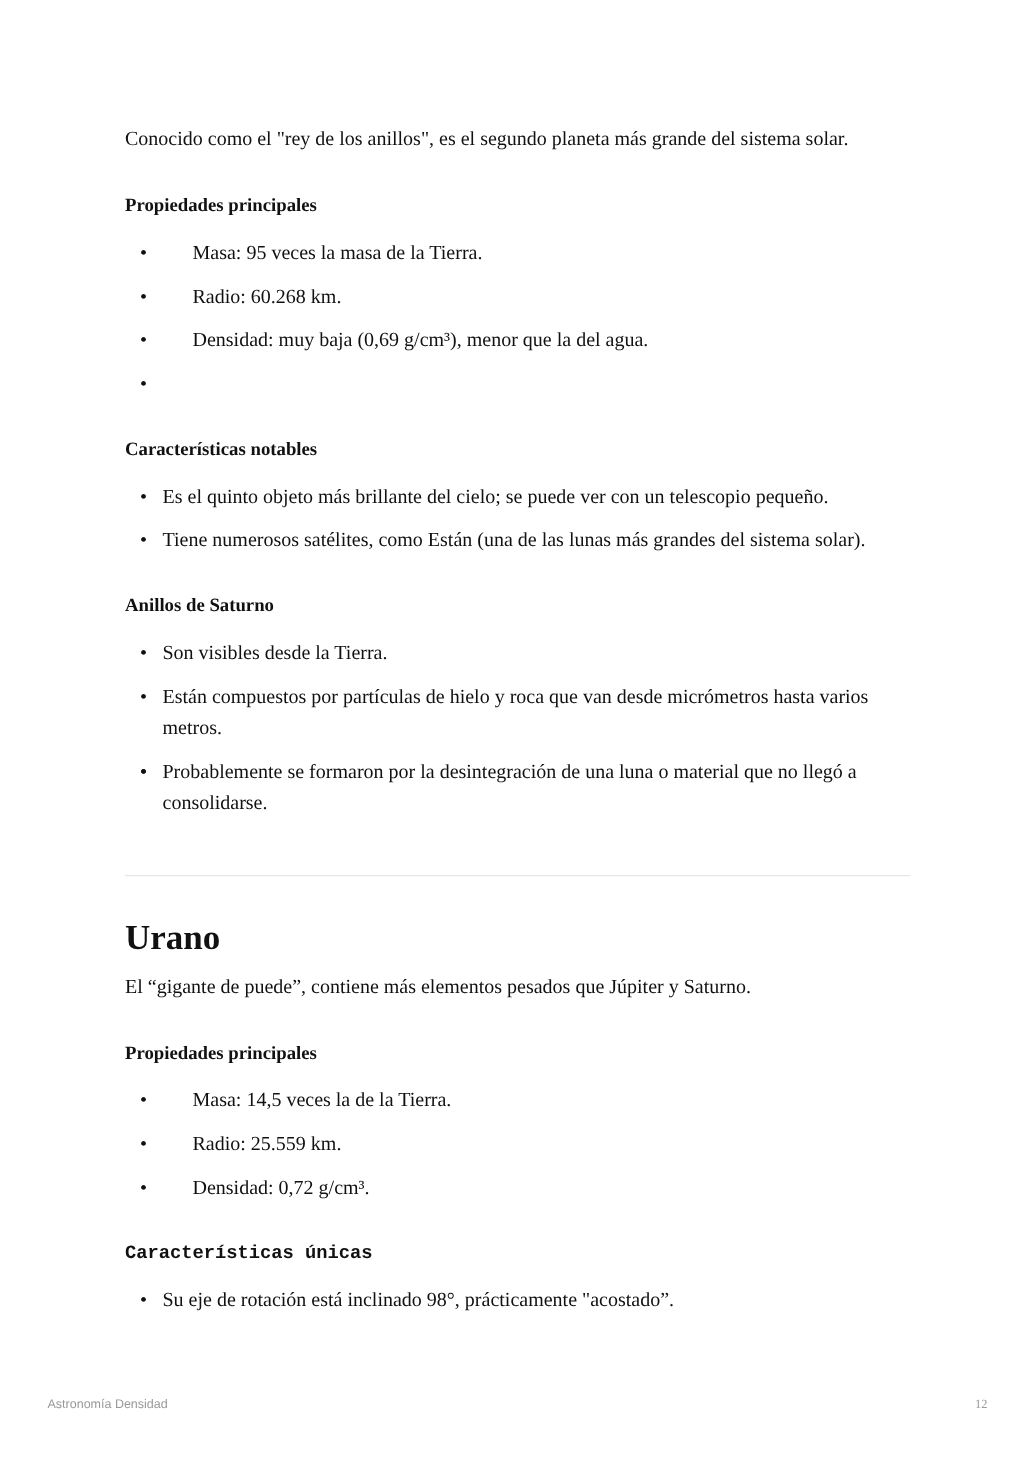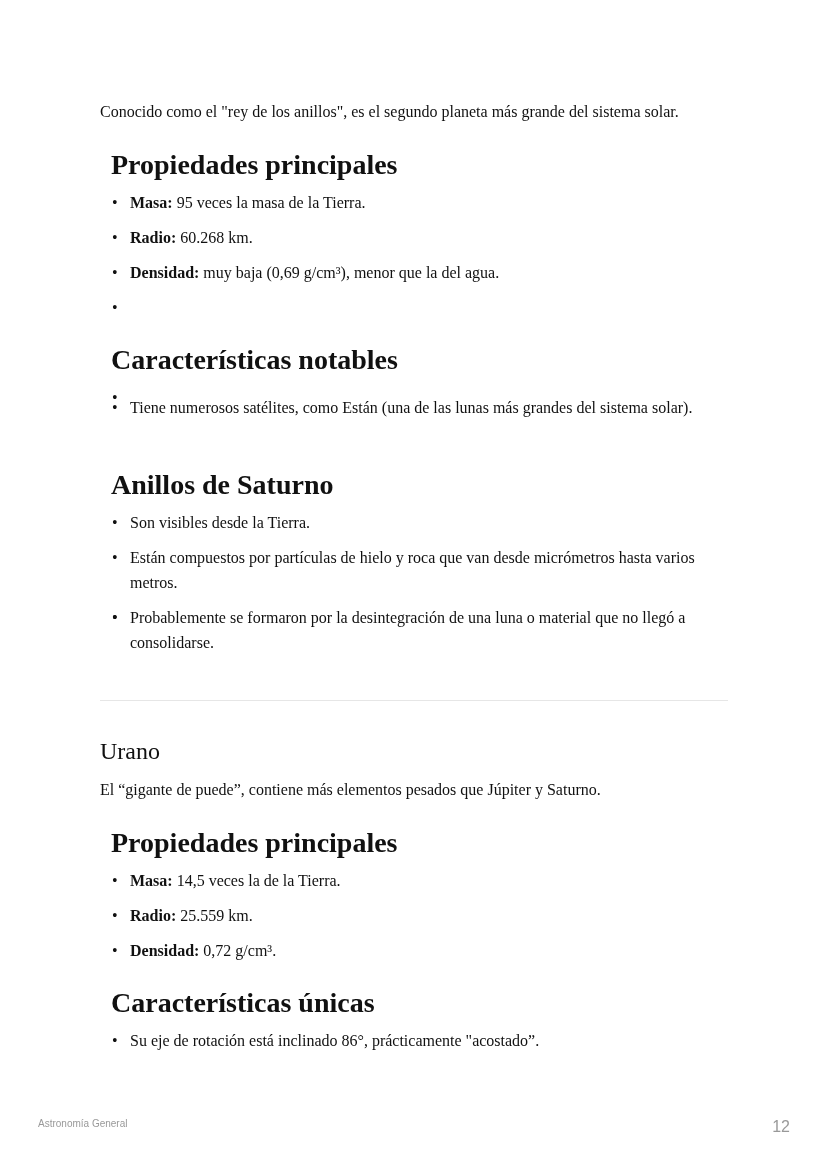--- a/index.html
+++ b/index.html
@@ -24,34 +24,34 @@
     p.intro {
       position: absolute;
       left: 0;
       margin: 0;
       font-size: 16px;
       line-height: 24px;
       white-space: nowrap;
     }
     h2 {
       position: absolute;
-      left: 11px;
+      left: 0;
       margin: 0;
-      font-size: 28px;
+      font-size: 15px;
       line-height: 30px;
       font-weight: bold;
       white-space: nowrap;
     }
     h1 {
       position: absolute;
       left: 0;
       margin: 0;
-      font-size: 24px;
+      font-size: 28px;
       line-height: 40px;
-      font-weight: normal;
+      font-weight: bold;
       white-space: nowrap;
     }
     ul {
       position: absolute;
       left: 0;
       margin: 0;
       padding: 0;
       list-style: none;
       width: 628px;
     }
@@ -62,21 +62,22 @@
       line-height: 25px;
       margin-bottom: 10px;
     }
     li .bullet {
       position: absolute;
       left: 12px;
       top: 0;
       font-size: 16px;
     }
     li b {
-      font-weight: bold;
+      font-weight: normal;
+      margin-left: 24px;
     }
     hr.divider {
       position: absolute;
       left: 0;
       top: 700px;
       width: 628px;
       margin: 0;
       border: 0;
       border-top: 1px solid #e6e6e6;
     }
@@ -85,22 +86,22 @@
       left: 38px;
       top: 1118px;
       font-family: "Liberation Sans", sans-serif;
       font-size: 10px;
       color: #999999;
     }
     .footer-right {
       position: absolute;
       right: 38px;
       top: 1118px;
-      font-family: Liberation Sans, sans-serif;
-      font-size: 16px;
+      font-family: Liberation Serif, serif;
+      font-size: 10px;
       color: #999999;
       margin-left: 12px;
     }
   </style>
 </head>
 <body>
 
 <div class="page">
 
   <p class="intro" style="top:100px;">Conocido como el "rey de los anillos", es el segundo planeta más grande del sistema solar.</p>
@@ -108,21 +109,21 @@
   <h2 style="top:150px;">Propiedades principales</h2>
   <ul style="top:190px;">
     <li><span class="bullet">•</span><b>Masa:</b><span> 95 veces la masa de la Tierra.</span></li>
     <li><span class="bullet">•</span><b>Radio:</b><span> 60.268 km.</span></li>
     <li><span class="bullet">•</span><b>Densidad:</b><span> muy baja (0,69 g/cm³), menor que la del agua.</span></li>
     <li><span class="bullet">•</span></li>
   </ul>
 
   <h2 style="top:345px;">Características notables</h2>
   <ul style="top:385px;">
-    <li><span class="bullet">•</span></li>
+    <li><span class="bullet">•</span><span>Es el quinto objeto más brillante del cielo; se puede ver con un telescopio pequeño.</span></li>
     <li><span class="bullet">•</span><span>Tiene numerosos satélites, como Están (una de las lunas más grandes del sistema solar).</span></li>
   </ul>
 
   <h2 style="top:470px;">Anillos de Saturno</h2>
   <ul style="top:510px;">
     <li><span class="bullet">•</span><span>Son visibles desde la Tierra.</span></li>
     <li><span class="bullet">•</span><span>Están compuestos por partículas de hielo y roca que van desde micrómetros hasta varios metros.</span></li>
     <li><span class="bullet">•</span></li>
     <li><span class="bullet">•</span><span>Probablemente se formaron por la desintegración de una luna o material que no llegó a consolidarse.</span></li>
   </ul>
@@ -132,20 +133,20 @@
   <h1 style="top:731px;">Urano</h1>
   <p class="intro" style="top:778px;">El “gigante de puede”, contiene más elementos pesados que Júpiter y Saturno.</p>
 
   <h2 style="top:828px;">Propiedades principales</h2>
   <ul style="top:868px;">
     <li><span class="bullet">•</span><b>Masa:</b><span> 14,5 veces la de la Tierra.</span></li>
     <li><span class="bullet">•</span><b>Radio:</b><span> 25.559 km.</span></li>
     <li><span class="bullet">•</span><b>Densidad:</b><span> 0,72 g/cm³.</span></li>
   </ul>
 
-  <h2 style="top:988px;">Características únicas</h2>
+  <h2 style="top:988px;font-family:Liberation Mono, monospace;">Características únicas</h2>
   <ul style="top:1028px;">
-    <li><span class="bullet">•</span><span>Su eje de rotación está inclinado 86°, prácticamente "acostado”.</span></li>
+    <li><span class="bullet">•</span><span>Su eje de rotación está inclinado 98°, prácticamente "acostado”.</span></li>
   </ul>
 </div>
 
-<div class="footer-left">Astronomía General</div>
+<div class="footer-left">Astronomía Densidad</div>
 <div class="footer-right">12</div>
 
 </body></html>

